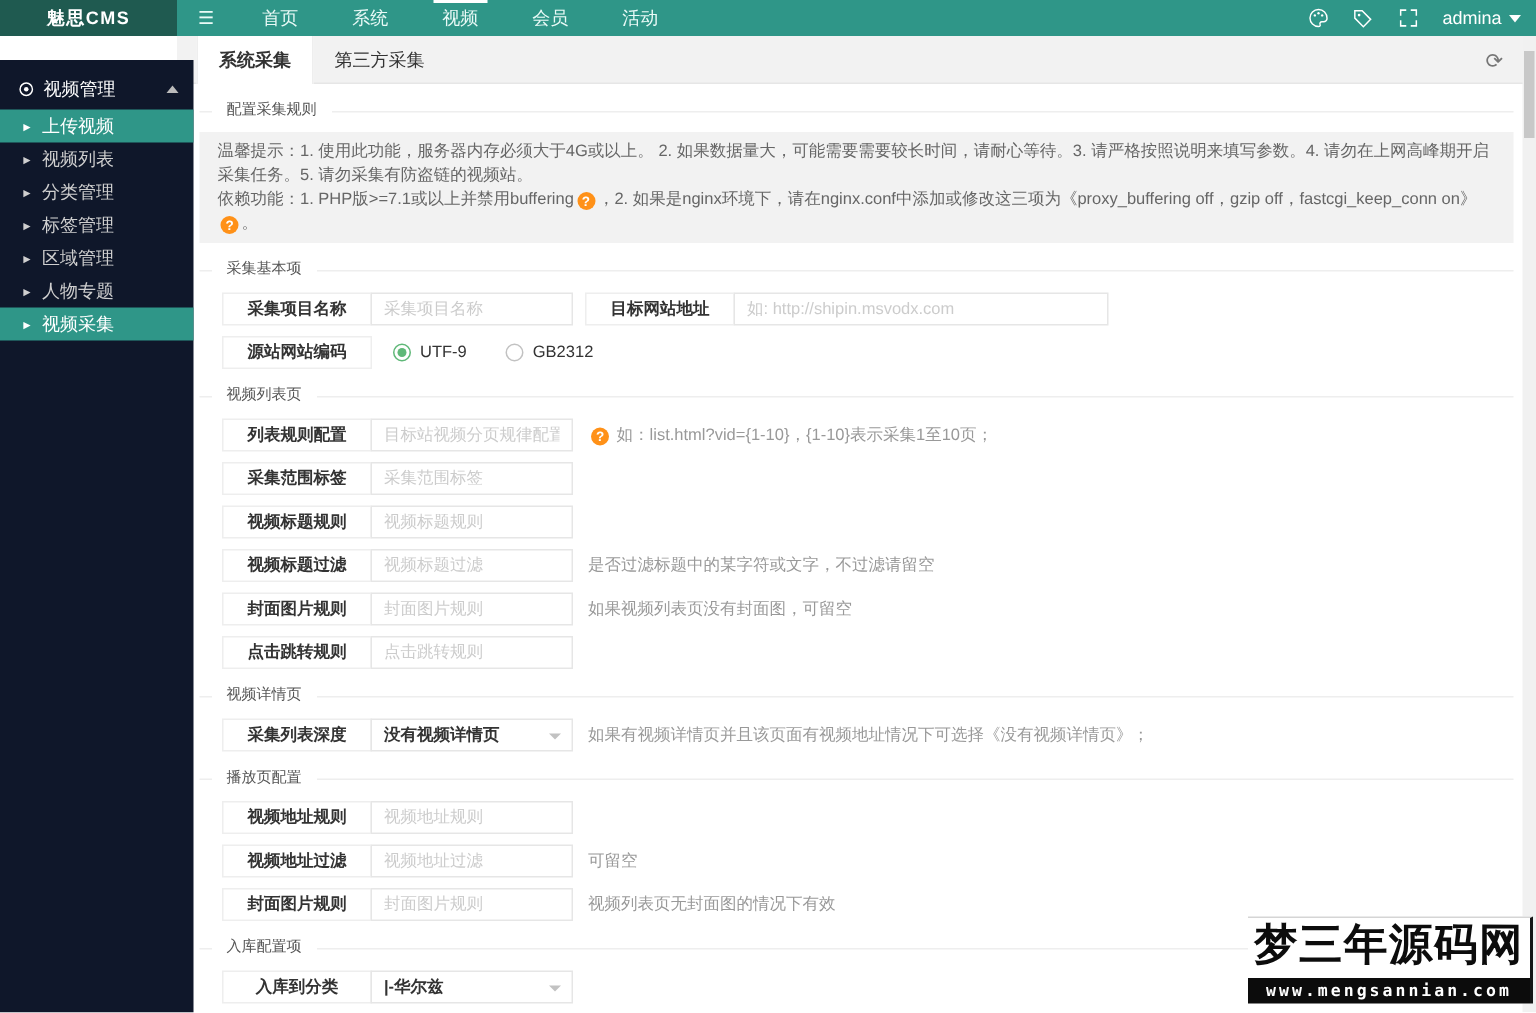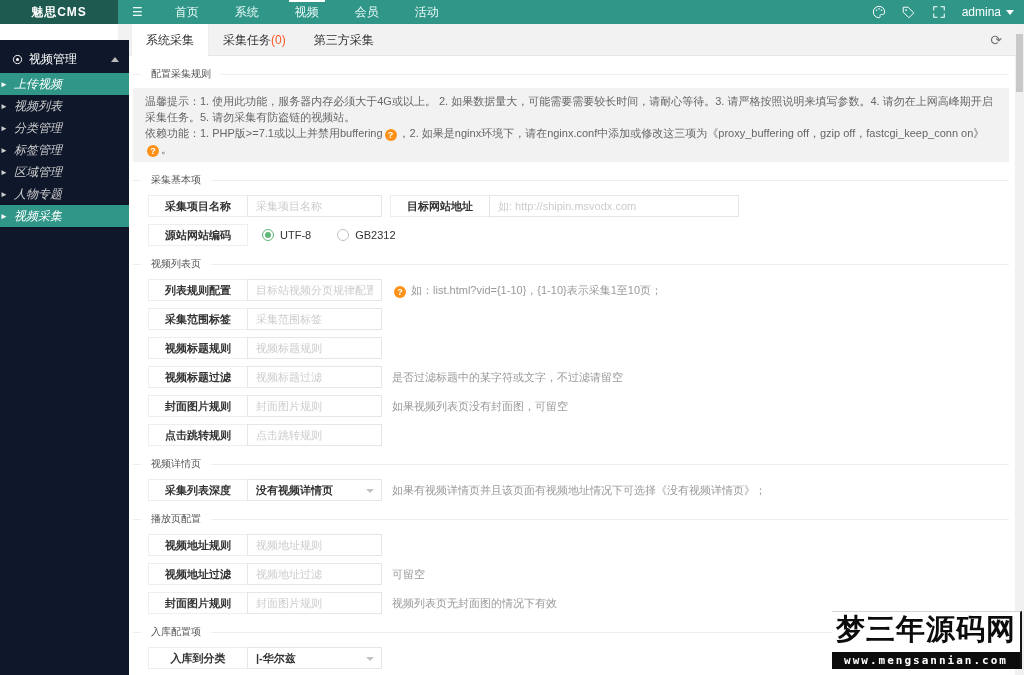--- a/index.html
+++ b/index.html
@@ -18,30 +18,30 @@
   .header-right { position:absolute; right:10px; top:0; height:24px; display:flex; align-items:center; gap:16px; }
   .hicon { width:14px; height:14px; display:inline-flex; align-items:center; justify-content:center; cursor:pointer; }
   .user { color:#fff; font-size:12px; display:flex; align-items:center; gap:5px; cursor:pointer; }
   .caret-down { width:0; height:0; border-left:4px solid transparent; border-right:4px solid transparent; border-top:5px solid #fff; }
 
   
   .sidebar { position:absolute; left:0; top:40px; width:129px; height:651px; background:#0f172a; z-index:10; }
   .side-group { position:relative; height:28px; line-height:28px; color:#fff; font-size:12px; padding-left:12px; margin-top:5px; cursor:pointer; }
   .side-group .gicon { margin-right:6px; vertical-align:-2px; }
   .caret-up { position:absolute; right:10px; top:12px; width:0; height:0; border-left:4px solid transparent; border-right:4px solid transparent; border-bottom:5px solid #bbb; }
-  .side-item { height:22px; line-height:22px; color:#cfcfcf; font-size:12px; cursor:pointer; white-space:nowrap;font-style:italic; }
+  .side-item { height:22px; line-height:22px; color:#cfcfcf; font-size:12px; padding-left:14px; cursor:pointer; white-space:nowrap; }
   .side-item .bullet { font-size:8px; margin-right:6px; color:#cfcfcf; vertical-align:1px; }
   .side-item.active { background:#2f9688; color:#fff; }
   .side-item.active .bullet { color:#fff; }
 
   
   .main { position:absolute; left:118px; top:24px; width:906px; height:651px; background:#fff; overflow:hidden; }
   .tabbar { position:relative; height:32px; background:#f2f2f2; border-bottom:1px solid #e6e6e6; padding-left:13px; display:flex; }
   .tab { height:32px; line-height:32px; padding:0 14px; font-size:12px; color:#333; cursor:pointer; }
-  .tab.active { background:#fff; border-left:1px solid #eee; border-right:1px solid #eee; }
+  .tab.active { background:#fff; border-left:1px solid #eee; border-right:1px solid #eee;font-weight:bold; }
   .tab .badge { color:#ff5722; }
   .refresh { position:absolute; right:22px; top:0; height:32px; line-height:32px; color:#767676; font-size:14px; cursor:pointer; }
 
   .content { padding:0 15px; }
   fieldset { margin:10px 0 0; border:none; border-top:1px solid #eee; }
   legend { font-size:10px; line-height:16px; color:#555; padding:0 10px; margin-left:8px; }
 
   .notice { margin-top:6px; background:#f2f2f2; padding:5px 12px; font-size:11px; line-height:16px; color:#666; }
   .q-icon { display:inline-block; width:12px; height:12px; border-radius:50%; background:#ff9118; color:#fff;
             font-size:9px; line-height:12px; text-align:center; font-weight:bold; margin:0 2px; vertical-align:-1px; cursor:pointer; }
@@ -134,21 +134,20 @@
     <div class="side-item"><span class="bullet">►</span><span>分类管理</span></div>
     <div class="side-item"><span class="bullet">►</span><span>标签管理</span></div>
     <div class="side-item"><span class="bullet">►</span><span>区域管理</span></div>
     <div class="side-item"><span class="bullet">►</span><span>人物专题</span></div>
     <div class="side-item active"><span class="bullet">►</span><span>视频采集</span></div>
   </div>
 
   <div class="main">
     <div class="tabbar">
       <div class="tab active">系统采集</div>
-      <div class="tab"><span>采集任务</span><span class="badge">(0)</span></div>
       <div class="tab">第三方采集</div>
       <div class="refresh">⟳</div>
     </div>
 
     <div class="content">
 
       <fieldset>
         <legend>配置采集规则</legend>
       </fieldset>
 
@@ -165,21 +164,21 @@
         <input class="finput" placeholder="采集项目名称" style="">
         <span class="colgap"></span>
         <span class="flabel">目标网站地址</span>
         <input class="finput wide" placeholder="如: http://shipin.msvodx.com" style="">
       </div>
       <div class="frow">
         <span class="flabel">源站网站编码</span>
         <div class="radio-group">
           <span class="radio-opt">
               <span class="radio checked"></span>
-              <span>UTF-8</span>
+              <span>UTF-9</span>
             </span>
           <span class="radio-opt">
               <span class="radio"></span>
               <span>GB2312</span>
             </span>
         </div>
       </div>
 
       <fieldset>
         <legend>视频列表页</legend>

